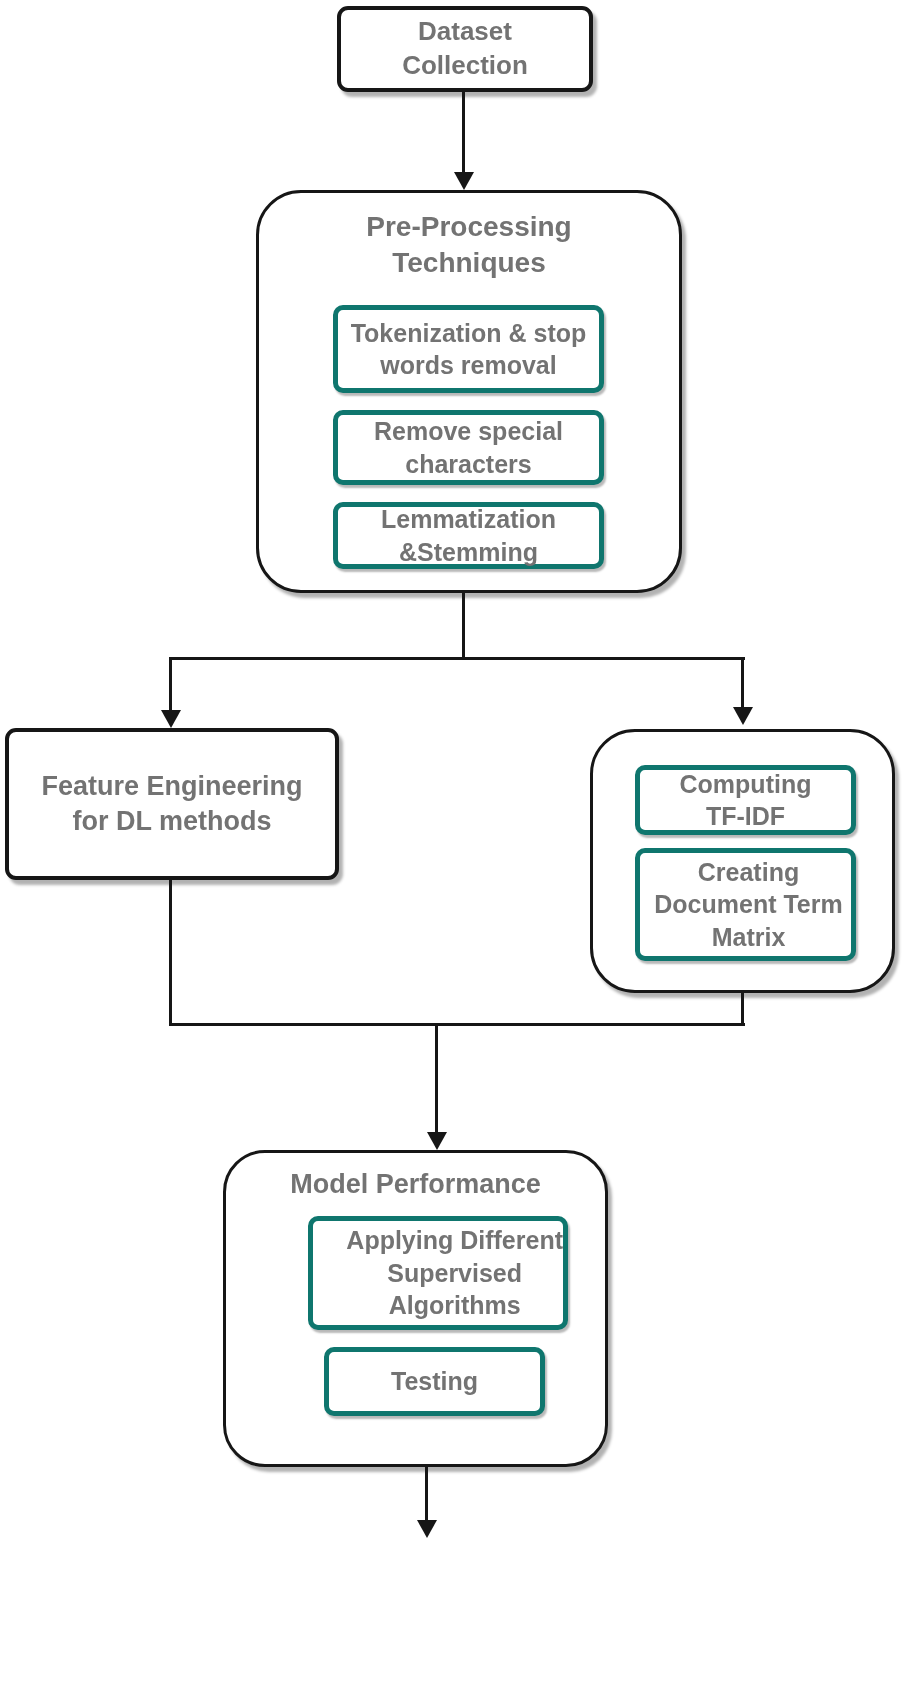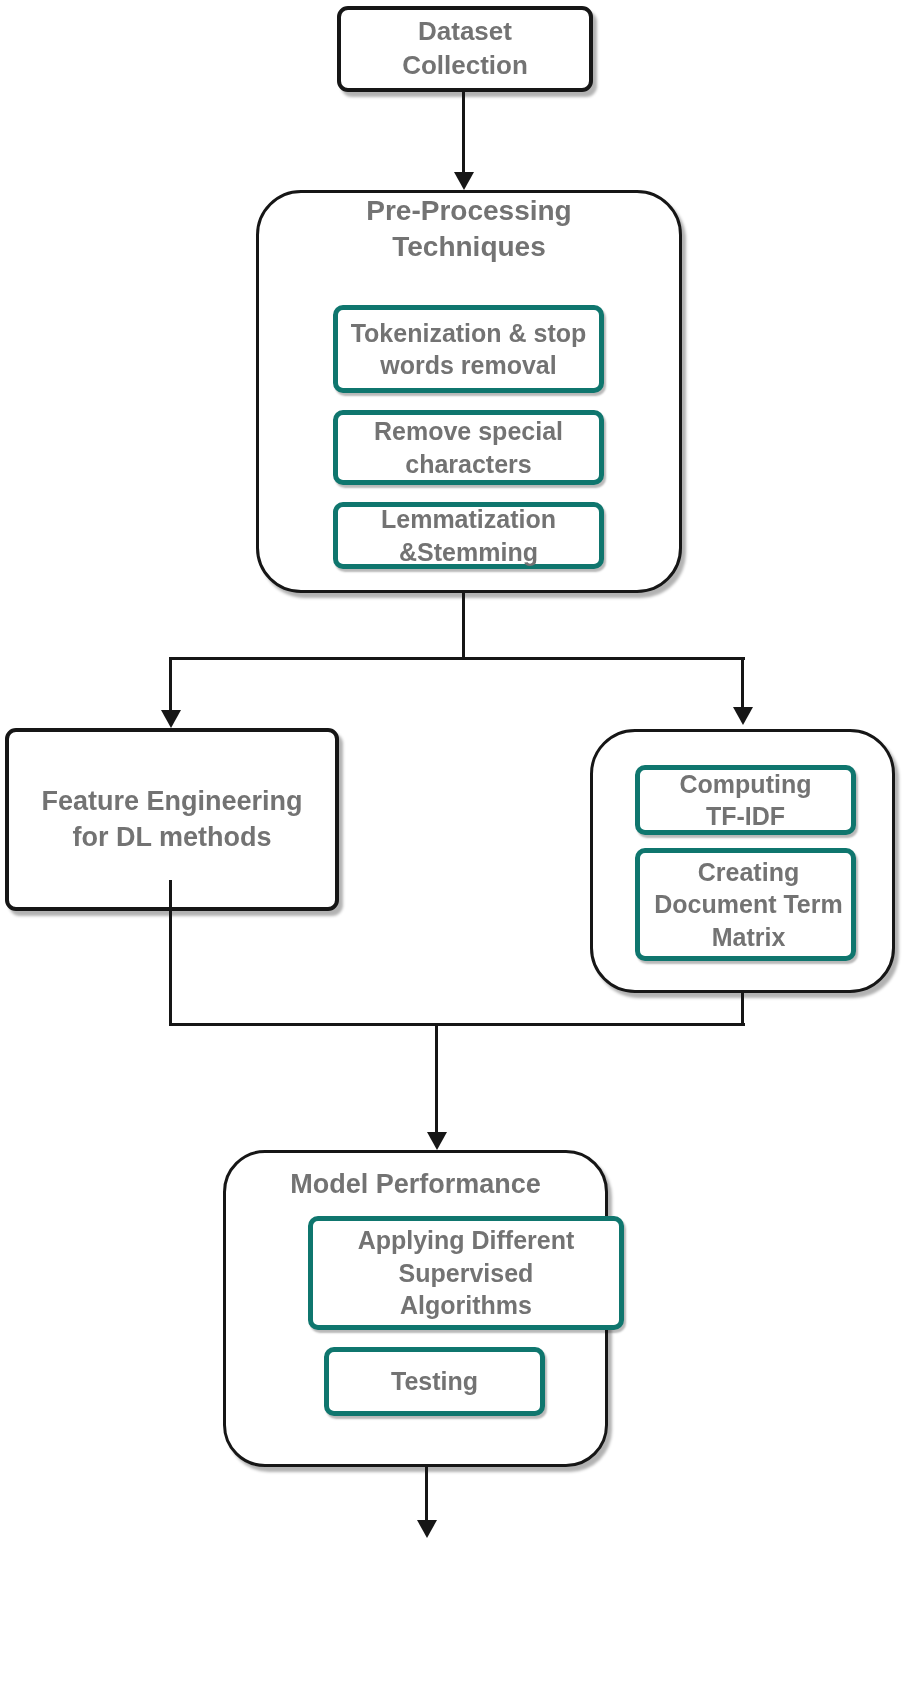--- a/index.html
+++ b/index.html
@@ -12,21 +12,21 @@
     position:absolute; background:#ffffff; border:3px solid #161616;
     display:flex; align-items:center; justify-content:center;
     box-shadow:4px 5px 3px rgba(0,0,0,0.30);
   }
   .label {
     white-space:pre-line; text-align:center; font-weight:bold; color:#737373;
     line-height:1.3;
   }
   .outerbox { border-width:4px; border-radius:11px; }
   .groupbox { border-radius:45px; flex-direction:column; justify-content:flex-start; }
-  .group-title { }
+  .group-title { margin-top:16px; }
   .innerbox {
     position:absolute; background:#ffffff; border:5px solid #0f766e; border-radius:10px;
     display:flex; align-items:center; justify-content:center;
     box-shadow:2px 3px 2px rgba(0,0,0,0.28);
   }
   .line { position:absolute; background:#161616; }
   .arrowhead {
     position:absolute; width:0; height:0;
     border-left:10px solid transparent; border-right:10px solid transparent;
     border-top:18px solid #161616;
@@ -46,37 +46,37 @@
   #lemma        { left:74px;  top:309px;  width:271px; height:67px; }
   #preproc .innerbox .label { font-size:25px; }
 
   #c2  { left:462px; top:593px;  width:3px;   height:66px; }
   #h1  { left:170px; top:657px;  width:575px; height:3px; }
   #c3l { left:169px; top:657px;  width:3px;   height:55px; }
   #a2  { left:161px; top:710px; }
   #c3r { left:741px; top:657px;  width:3px;   height:52px; }
   #a3  { left:733px; top:707px; }
 
-  #feature      { left:5px;   top:728px;  width:334px; height:183px; }
+  #feature      { left:5px;   top:728px;  width:334px; height:152px; }
   #feature .label { font-size:27px; }
 
   #rightgroup   { left:590px; top:729px;  width:305px; height:264px; }
   #computing    { left:42px;  top:33px;   width:221px; height:70px; }
   #creating     { left:42px;  top:116px;  width:221px; height:113px;padding-left:6px; }
   #rightgroup .innerbox .label { font-size:25px; }
 
   #c4 { left:169px; top:880px;  width:3px;   height:146px; }
   #h2 { left:169px; top:1023px; width:576px; height:3px; }
   #c5 { left:741px; top:993px;  width:3px;   height:33px; }
   #c6 { left:435px; top:1026px; width:3px;   height:108px; }
   #a4 { left:427px; top:1132px; }
 
   #modeleval    { left:223px; top:1150px; width:385px; height:317px; border-radius:42px; }
   #modeleval .group-title { font-size:27px; margin-top:14px; }
-  #applying     { left:82px;  top:63px;   width:316px; height:114px; }
+  #applying     { left:82px;  top:63px;   width:260px; height:114px;justify-content:flex-end; }
   #testing      { left:98px;  top:194px;  width:221px; height:69px; }
   #modeleval .innerbox .label { font-size:25px; }
 
   #c7 { left:425px; top:1467px; width:3px; height:55px; }
   #a5 { left:417px; top:1520px; }
 
   #performance  { left:293px; top:1540px; width:269px; height:133px; }
   #performance .label { font-size:24px; }
 </style>
 </head>

